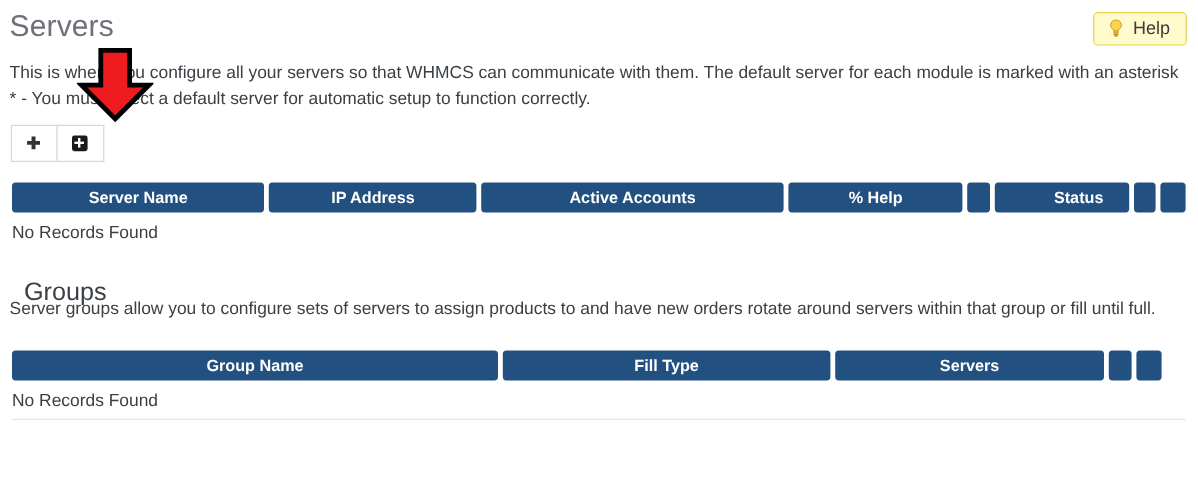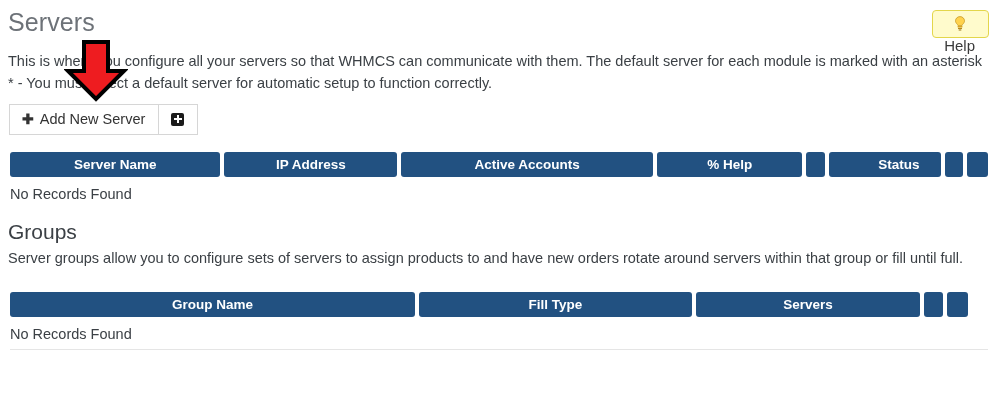--- a/index.html
+++ b/index.html
@@ -36,21 +36,20 @@
     padding: 5px 13px 6px 11px;
     font-size: 15px;
     color: #3a3a3a;
     line-height: 1;
     display: flex;
     align-items: center;
     gap: 7px;
     cursor: pointer;
     box-sizing: border-box;
     height: 28px;
-    flex-direction: column;
   }
   .bulb-icon {
     display: inline-block;
     width: 14px;
     height: 15px;
     position: relative;
   }
   .bulb-icon svg { display: block; }
 
   
@@ -154,21 +153,21 @@
 
   
   .groups-title {
     position: absolute;
     left: 8px;
     top: 219px;
     font-size: 21px;
     font-weight: 400;
     color: #3b4045;
     line-height: 26px;
-    margin: 0;
+    margin: 12px;
   }
   .groups-intro {
     position: absolute;
     left: 8px;
     top: 248px;
     width: 980px;
     font-size: 14.5px;
     line-height: 21px;
     color: #3b4045;
   }
@@ -200,21 +199,20 @@
       </svg>
     </span>
     <span>Help</span>
   </div>
 
   <div class="intro">This is where you configure all your servers so that WHMCS can communicate with them. The default server for each module is marked with an asterisk * - You must select a default server for automatic setup to function correctly.</div>
 
   <div class="btn-row">
     <button class="btn">
       <span class="glyph">✚</span>
-      <span>Add New Server</span>
     </button>
     <button class="btn">
       <span class="plus-box"></span>
     </button>
   </div>
 
   <div class="tbl" style="top:152px;">
     <div class="thead">
       <div class="th" style="width:214px;">Server Name</div>
       <div class="th" style="width:176px;text-align:right;">IP Address</div>

